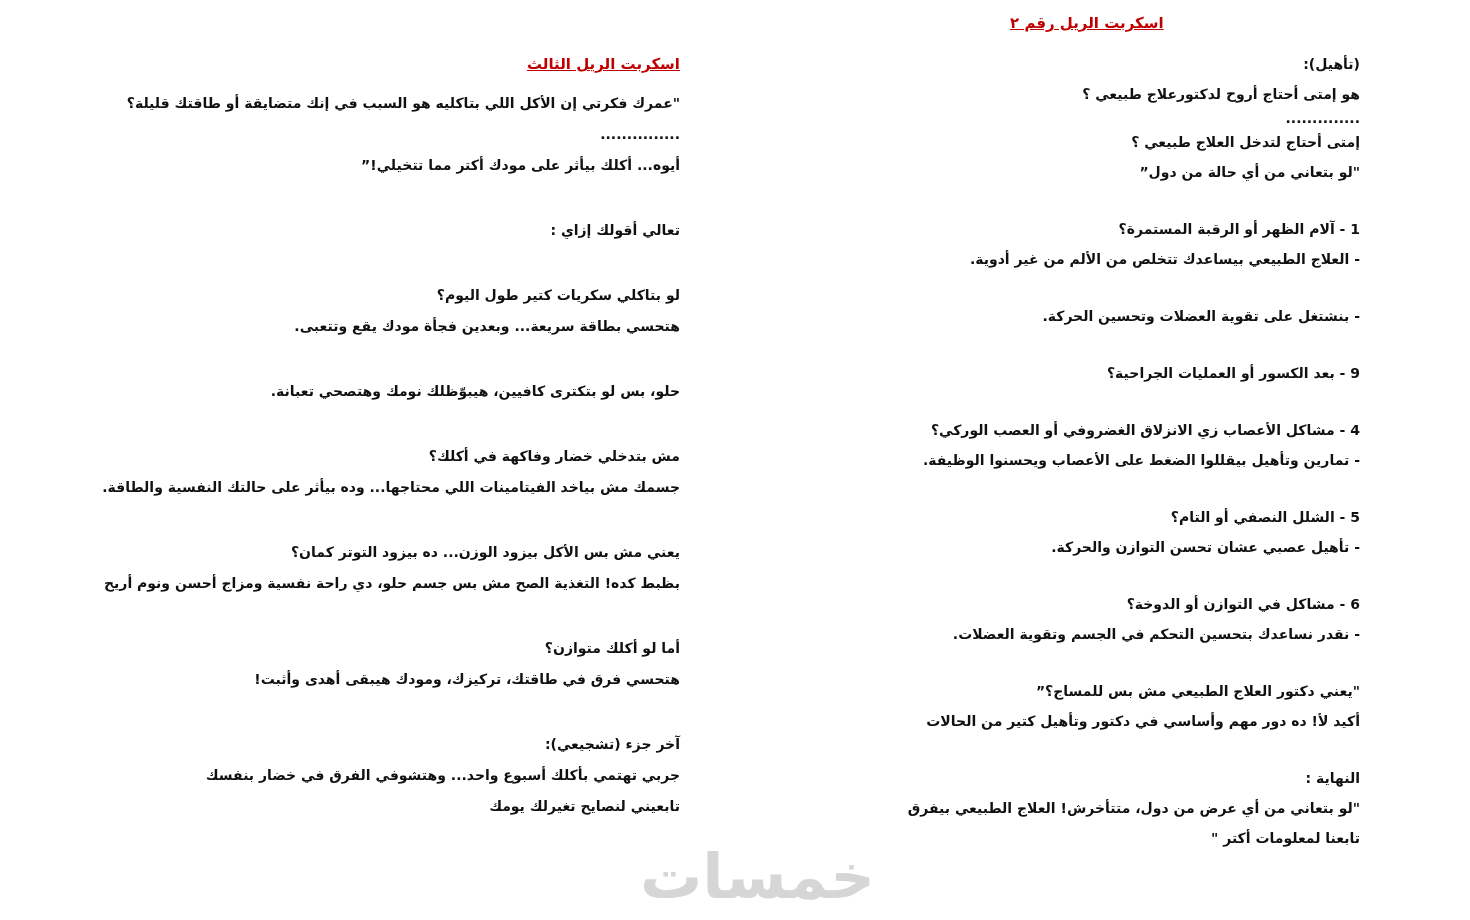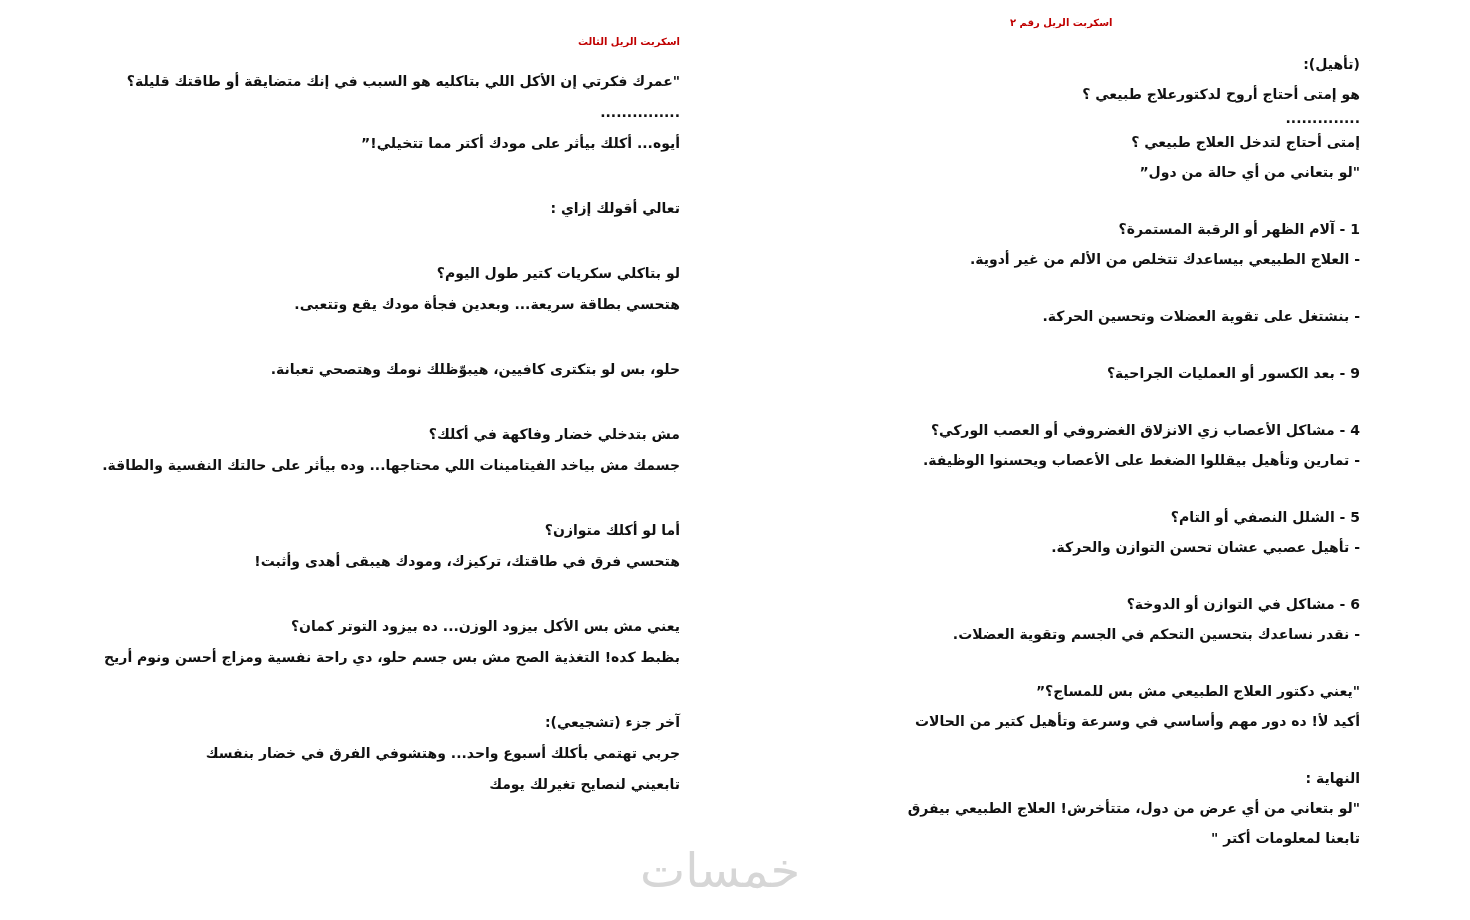--- a/index.html
+++ b/index.html
@@ -18,43 +18,44 @@
   }
   .page{position:absolute;inset:0;}
   .col{
     position:absolute;
     direction:rtl;
     text-align:right;
     font-weight:bold;
     white-space:nowrap;
     font-size:14px;
   }
-  .col-left{left:140px;top:32px;width:540px;}
+  .col-left{left:140px;top:54px;width:540px;}
   .col-right{left:990px;top:13px;width:370px;}
   .script-title{
     display:inline-block;
     color:var(--accent);
-    font-size:10px;
+    text-decoration:underline;
+    font-size:15px;
     line-height:20px;
     margin:0 0 14px 0;
   }
   .col-left .title-row{text-align:right;}
   .col-right .title-row{text-align:left;padding-left:20px;}
   .col-right .script-title{margin-bottom:16px;}
   .section{margin:0 0 34px 0;}
   .col-right .section{margin-bottom:27px;}
   .line{margin:0;line-height:31px;}
   .col-right .line{line-height:30px;}
   .col-right .dots{line-height:18px;}
   .watermark{
     position:absolute;
     left:640px;top:846px;
     direction:rtl;
-    font-weight:normal;
-    font-size:48px;
+    font-weight:bold;
+    font-size:62px;
     letter-spacing:2px;
     color:var(--watermark-color);
     line-height:1;
     user-select:none;
   }
 </style>
 </head>
 <body>
 
 <div class="page">
@@ -77,26 +78,26 @@
           <p class="line">هتحسي بطاقة سريعة... وبعدين فجأة مودك يقع وتتعبى.</p>
         </div>
         <div class="section">
           <p class="line">حلو، بس لو بتكترى كافيين، هيبوّظلك نومك وهتصحي تعبانة.</p>
         </div>
         <div class="section">
           <p class="line">مش بتدخلي خضار وفاكهة في أكلك؟</p>
           <p class="line">جسمك مش بياخد الفيتامينات اللي محتاجها... وده بيأثر على حالتك النفسية والطاقة.</p>
         </div>
         <div class="section">
+          <p class="line">يعني مش بس الأكل بيزود الوزن... ده بيزود التوتر كمان؟</p>
+          <p class="line">بظبط كده! التغذية الصح مش بس جسم حلو، دي راحة نفسية ومزاج أحسن ونوم أريح</p>
+        </div>
+        <div class="section">
           <p class="line">أما لو أكلك متوازن؟</p>
           <p class="line">هتحسي فرق في طاقتك، تركيزك، ومودك هيبقى أهدى وأثبت!</p>
-        </div>
-        <div class="section">
-          <p class="line">يعني مش بس الأكل بيزود الوزن... ده بيزود التوتر كمان؟</p>
-          <p class="line">بظبط كده! التغذية الصح مش بس جسم حلو، دي راحة نفسية ومزاج أحسن ونوم أريح</p>
         </div>
         <div class="section">
           <p class="line">آخر جزء (تشجيعي):</p>
           <p class="line">جربي تهتمي بأكلك أسبوع واحد... وهتشوفي الفرق في خضار بنفسك</p>
           <p class="line">تابعيني لنصايح تغيرلك يومك</p>
         </div>
       </div>
   </div>
 
   <div class="col col-right">
@@ -128,21 +129,21 @@
         <div class="section">
           <p class="line">5 - الشلل النصفي أو التام؟</p>
           <p class="line">-  تأهيل عصبي عشان تحسن التوازن والحركة.</p>
         </div>
         <div class="section">
           <p class="line">6 -  مشاكل في التوازن أو الدوخة؟</p>
           <p class="line">- نقدر نساعدك بتحسين التحكم في الجسم وتقوية العضلات.</p>
         </div>
         <div class="section">
           <p class="line">"يعني دكتور العلاج الطبيعي مش بس للمساج؟”</p>
-          <p class="line">أكيد لأ! ده دور مهم وأساسي في وسرعة وتأهيل كتير من الحالات</p>
+          <p class="line">أكيد لأ! ده دور مهم وأساسي في دكتور وتأهيل كتير من الحالات</p>
         </div>
         <div class="section">
           <p class="line">النهاية :</p>
           <p class="line">"لو بتعاني من أي عرض من دول، متتأخرش! العلاج الطبيعي بيفرق</p>
           <p class="line">تابعنا لمعلومات أكتر "</p>
         </div>
       </div>
   </div>
 
   <div class="watermark">خمسات</div>

